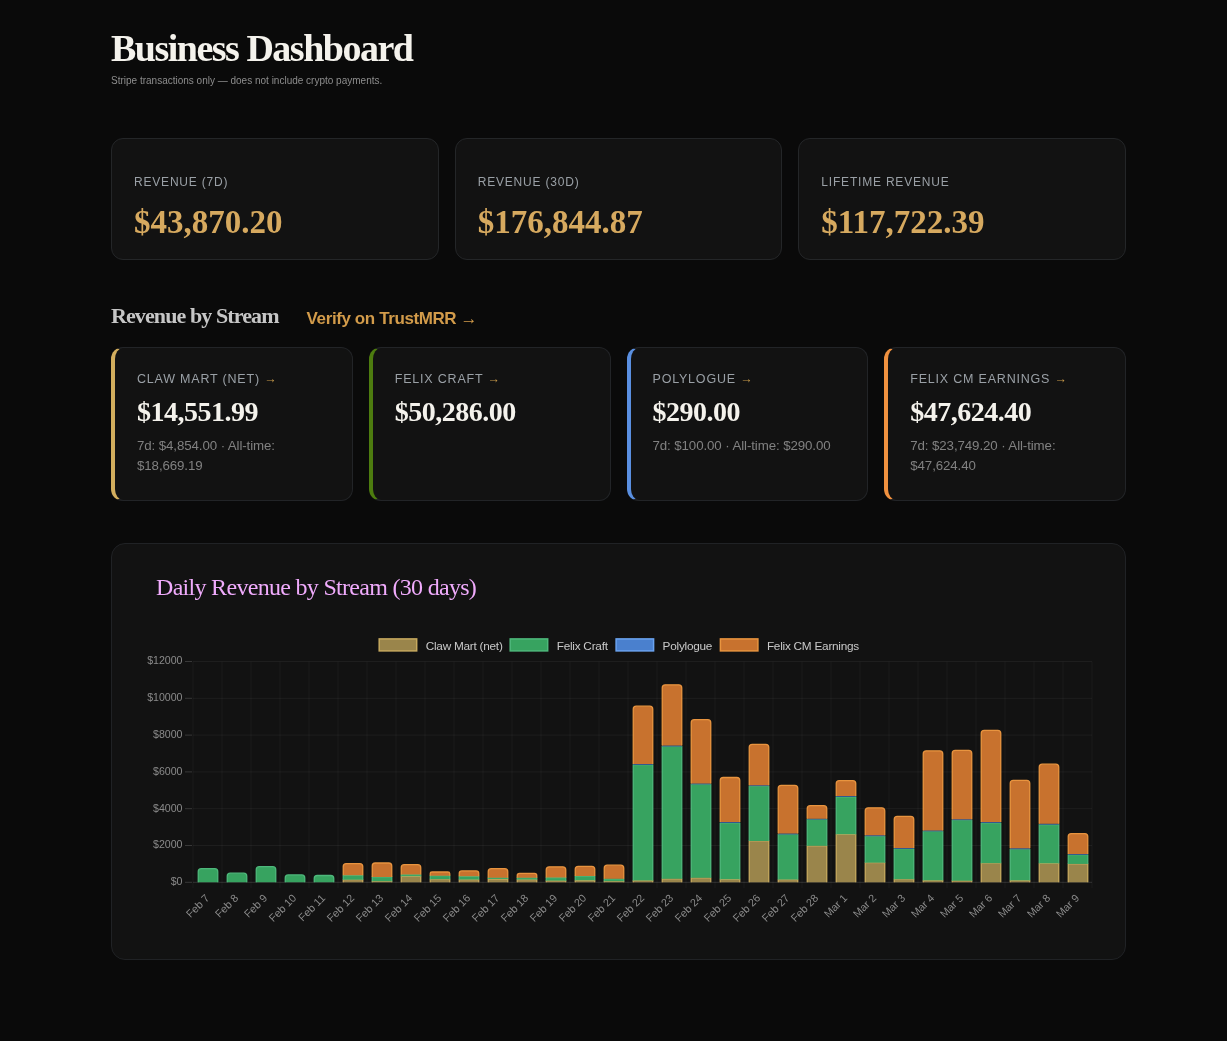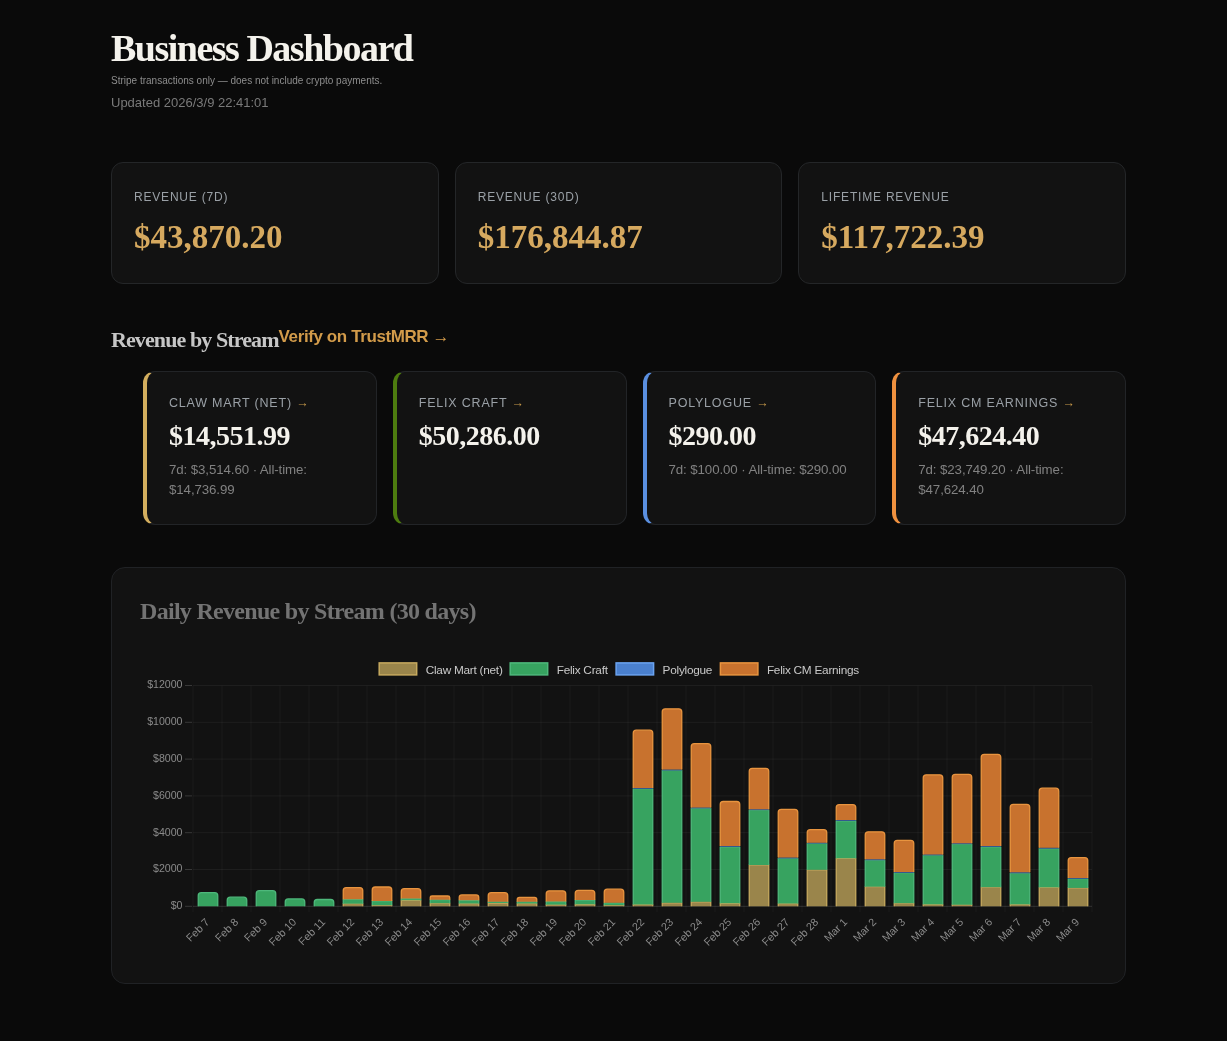--- a/index.html
+++ b/index.html
@@ -5,49 +5,48 @@
   * { margin:0; padding:0; box-sizing:border-box; }
   html,body { background:#0a0a0a; }
   body { font-family:"Liberation Sans", sans-serif; color:#e8e8e8; }
   .wrap { width:1015px; margin-left:111px; }
   h1 { font-family:"Liberation Serif", serif; font-weight:700; font-size:38px; line-height:38px; color:#f4f2ec; padding-top:29px; letter-spacing:-1.5px; }
   .sub1 { margin-top:16px; font-size:15px; color:#c4c4c4; }
   .sub2 { margin-top:8px; font-size:10px; color:#8d8d8d; }
   .sub3 { margin-top:9px; font-size:13px; color:#7a7a7a; }
 
   .statrow { display:flex; gap:16px; margin-top:51.5px; }
-  .stat { flex:1; background:#121212; border:1px solid #242628; border-radius:12px; padding:27px 22px; height:122px; }
+  .stat { flex:1; background:#121212; border:1px solid #242628; border-radius:12px; padding:36px 22px; height:122px; }
   .stat .lbl { font-size:12px; letter-spacing:0.8px; color:#9aa0a6; }
   .stat .amt { margin-top:17px; font-family:"Liberation Serif", serif; font-weight:700; font-size:33px; line-height:33px; color:#d6a95f; }
 
-  .sechead { display:flex; align-items:flex-start; margin-top:43px; }
+  .sechead { display:flex; align-items:flex-end; margin-top:43px;gap:28px; }
   .sechead h2 { font-family:"Liberation Serif", serif; font-weight:700; font-size:22px; letter-spacing:-0.9px; color:#c6c6c6; }
   .sechead a { font-size:17px; font-weight:700; letter-spacing:-0.4px; color:#d29b4a; text-decoration:none; }
 
   .streamrow { display:flex; gap:16px; margin-top:18px; }
   .stream { flex:1; background:#121212; border:1px solid #222427; border-radius:12px; padding:24.5px 22px; height:154px; overflow:hidden; }
   .stream .lbl { font-size:12.5px; letter-spacing:0.8px; color:#9aa0a6; }
   .stream .lbl .ar { color:#c99b4a; }
   .stream .amt { margin-top:12px; letter-spacing:-0.5px; font-family:"Liberation Serif", serif; font-weight:700; font-size:28px; line-height:28px; color:#f4f2ec; }
   .stream .det { margin-top:10px; font-size:13.3px; letter-spacing:-0.1px; color:#818181; line-height:19.5px; }
-  .b-gold { border-left:4px solid #d3ae5e;margin-left:32px; }
+  .b-gold { border-left:4px solid #d3ae5e; }
   .b-green { border-left:4px solid #4d7c0f; }
   .b-blue { border-left:4px solid #5a8fe0; }
   .b-orange { border-left:4px solid #f0913f; }
 
   .chartcard { position:relative; margin-top:42.6px; background:#121212; border:1px solid #202225; border-radius:14px; height:417px; }
-  .chartcard h2 { position:absolute; left:28px; top:30px; font-family:"Liberation Serif", serif; font-weight:700; font-size:24px; letter-spacing:-0.7px; color:#737373; }
+  .chartcard h2 { position:absolute; left:44px; top:30px; font-family:"Liberation Serif", serif; font-weight:400; font-size:24px; letter-spacing:-0.7px; color:#f0abfc; }
   .chartcard svg { position:absolute; left:0; top:0; }
 </style>
 </head>
 <body>
 <div class="wrap">
   <h1>Business Dashboard</h1>
   <div class="sub2">Stripe transactions only — does not include crypto payments.</div>
-  <div class="sub3">Updated 2026/3/9 22:41:01</div>
 
   <div class="statrow">
     <div class="stat">
         <div class="lbl">REVENUE (7D)</div>
         <div class="amt">$43,870.20</div>
       </div>
     <div class="stat">
         <div class="lbl">REVENUE (30D)</div>
         <div class="amt">$176,844.87</div>
       </div>
@@ -59,21 +58,21 @@
 
   <div class="sechead">
       <h2>Revenue by Stream</h2>
       <a>Verify on TrustMRR →</a>
     </div>
 
   <div class="streamrow">
     <div class="stream b-gold">
         <div class="lbl">CLAW MART (NET) <span class="ar">→</span></div>
         <div class="amt">$14,551.99</div>
-        <div class="det">7d: $3,514.60 · All-time: $14,736.99</div>
+        <div class="det">7d: $4,854.00 · All-time: $18,669.19</div>
       </div>
     <div class="stream b-green">
         <div class="lbl">FELIX CRAFT <span class="ar">→</span></div>
         <div class="amt">$50,286.00</div>
       </div>
     <div class="stream b-blue">
         <div class="lbl">POLYLOGUE <span class="ar">→</span></div>
         <div class="amt">$290.00</div>
         <div class="det">7d: $100.00 · All-time: $290.00</div>
       </div>

